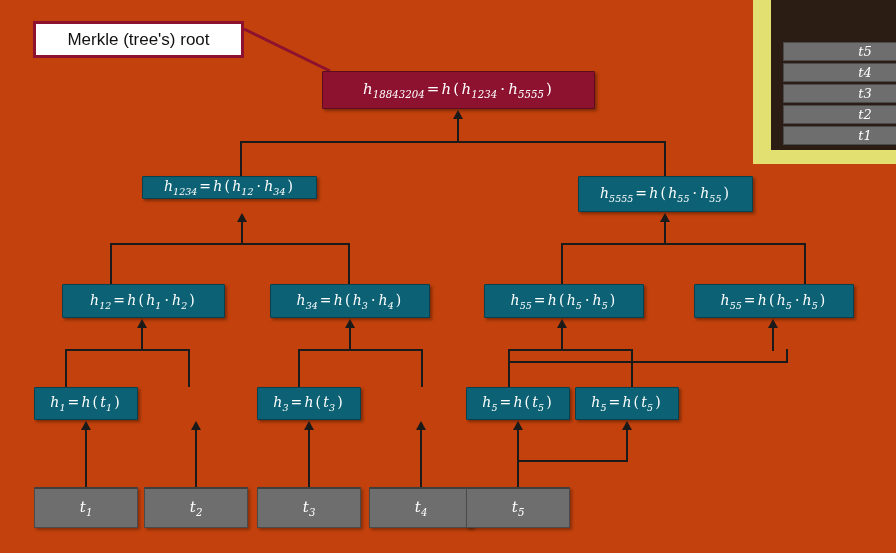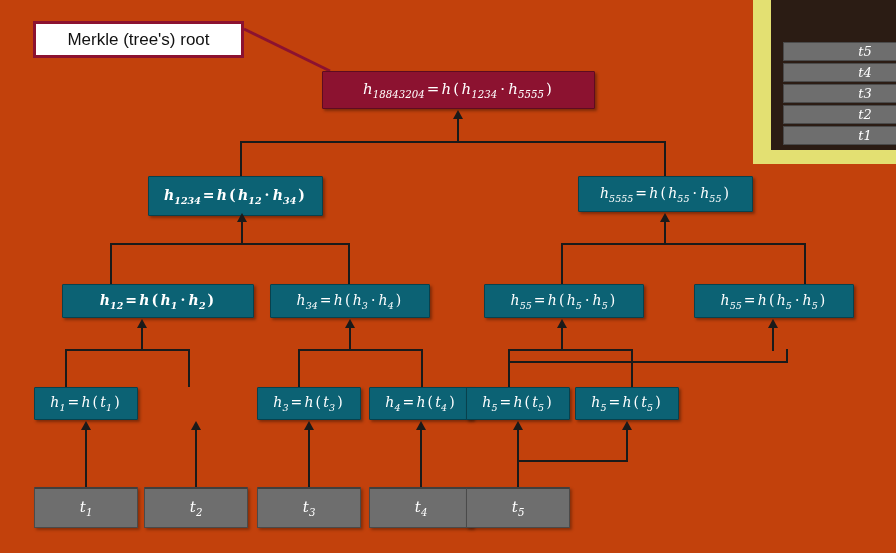--- a/index.html
+++ b/index.html
@@ -162,21 +162,21 @@
       <span>h</span><span class="sub">18843204</span><span class="op">=</span><span>h</span><span class="op">(</span><span>h</span><span class="sub">1234</span><span class="dot">·</span><span>h</span><span class="sub">5555</span><span class="op">)</span>
     </span>
   </div>
 
   <div class="arrowhead" style="left:453px; top:110px;"></div>
   <div class="vline" style="left:457px; top:119px; height:24px;"></div>
   <div class="hline" style="left:240px; top:141px; width:426px;"></div>
   <div class="vline" style="left:240px; top:141px; height:35px;"></div>
   <div class="vline" style="left:664px; top:141px; height:35px;"></div>
 
-  <div class="node hash" style="left:148px; top:176px; width:175px; height:40px;font-weight:bold;">
+  <div class="node hash" style="left:142px; top:176px; width:175px; height:23px;">
     <span>
       <span>h</span><span class="sub">1234</span><span class="op">=</span><span>h</span><span class="op">(</span><span>h</span><span class="sub">12</span><span class="dot">·</span><span>h</span><span class="sub">34</span><span class="op">)</span>
     </span>
   </div>
 
   <div class="node hash" style="left:578px; top:176px; width:175px; height:36px;">
     <span>
       <span>h</span><span class="sub">5555</span><span class="op">=</span><span>h</span><span class="op">(</span><span>h</span><span class="sub">55</span><span class="dot">·</span><span>h</span><span class="sub">55</span><span class="op">)</span>
     </span>
   </div>
@@ -186,21 +186,21 @@
   <div class="hline" style="left:110px; top:243px; width:240px;"></div>
   <div class="vline" style="left:110px; top:243px; height:41px;"></div>
   <div class="vline" style="left:348px; top:243px; height:41px;"></div>
 
   <div class="arrowhead" style="left:660px; top:213px;"></div>
   <div class="vline" style="left:664px; top:222px; height:23px;"></div>
   <div class="hline" style="left:561px; top:243px; width:245px;"></div>
   <div class="vline" style="left:561px; top:243px; height:41px;"></div>
   <div class="vline" style="left:804px; top:243px; height:41px;"></div>
 
-  <div class="node hash" style="left:62px; top:284px; width:192px; height:34px;font-weight:bold;">
+  <div class="node hash" style="left:62px; top:284px; width:163px; height:34px;">
     <span>
       <span>h</span><span class="sub">12</span><span class="op">=</span><span>h</span><span class="op">(</span><span>h</span><span class="sub">1</span><span class="dot">·</span><span>h</span><span class="sub">2</span><span class="op">)</span>
     </span>
   </div>
 
   <div class="node hash" style="left:270px; top:284px; width:160px; height:34px;">
     <span>
       <span>h</span><span class="sub">34</span><span class="op">=</span><span>h</span><span class="op">(</span><span>h</span><span class="sub">3</span><span class="dot">·</span><span>h</span><span class="sub">4</span><span class="op">)</span>
     </span>
   </div>
@@ -244,25 +244,20 @@
   <div class="node hash" style="left:34px; top:387px; width:104px; height:33px;">
     <span>
       <span>h</span><span class="sub">1</span><span class="op">=</span><span>h</span><span class="op">(</span><span>t</span><span class="sub">1</span><span class="op">)</span>
     </span>
   </div>
   <div class="node hash" style="left:257px; top:387px; width:104px; height:33px;justify-content:center;">
     <span>
       <span>h</span><span class="sub">3</span><span class="op">=</span><span>h</span><span class="op">(</span><span>t</span><span class="sub">3</span><span class="op">)</span>
     </span>
   </div>
-  <div class="node hash" style="left:369px; top:387px; width:104px; height:33px;">
-    <span>
-      <span>h</span><span class="sub">4</span><span class="op">=</span><span>h</span><span class="op">(</span><span>t</span><span class="sub">4</span><span class="op">)</span>
-    </span>
-  </div>
   <div class="node hash" style="left:466px; top:387px; width:104px; height:33px;">
     <span>
       <span>h</span><span class="sub">5</span><span class="op">=</span><span>h</span><span class="op">(</span><span>t</span><span class="sub">5</span><span class="op">)</span>
     </span>
   </div>
   <div class="node hash" style="left:575px; top:387px; width:104px; height:33px;">
     <span>
       <span>h</span><span class="sub">5</span><span class="op">=</span><span>h</span><span class="op">(</span><span>t</span><span class="sub">5</span><span class="op">)</span>
     </span>
   </div>

